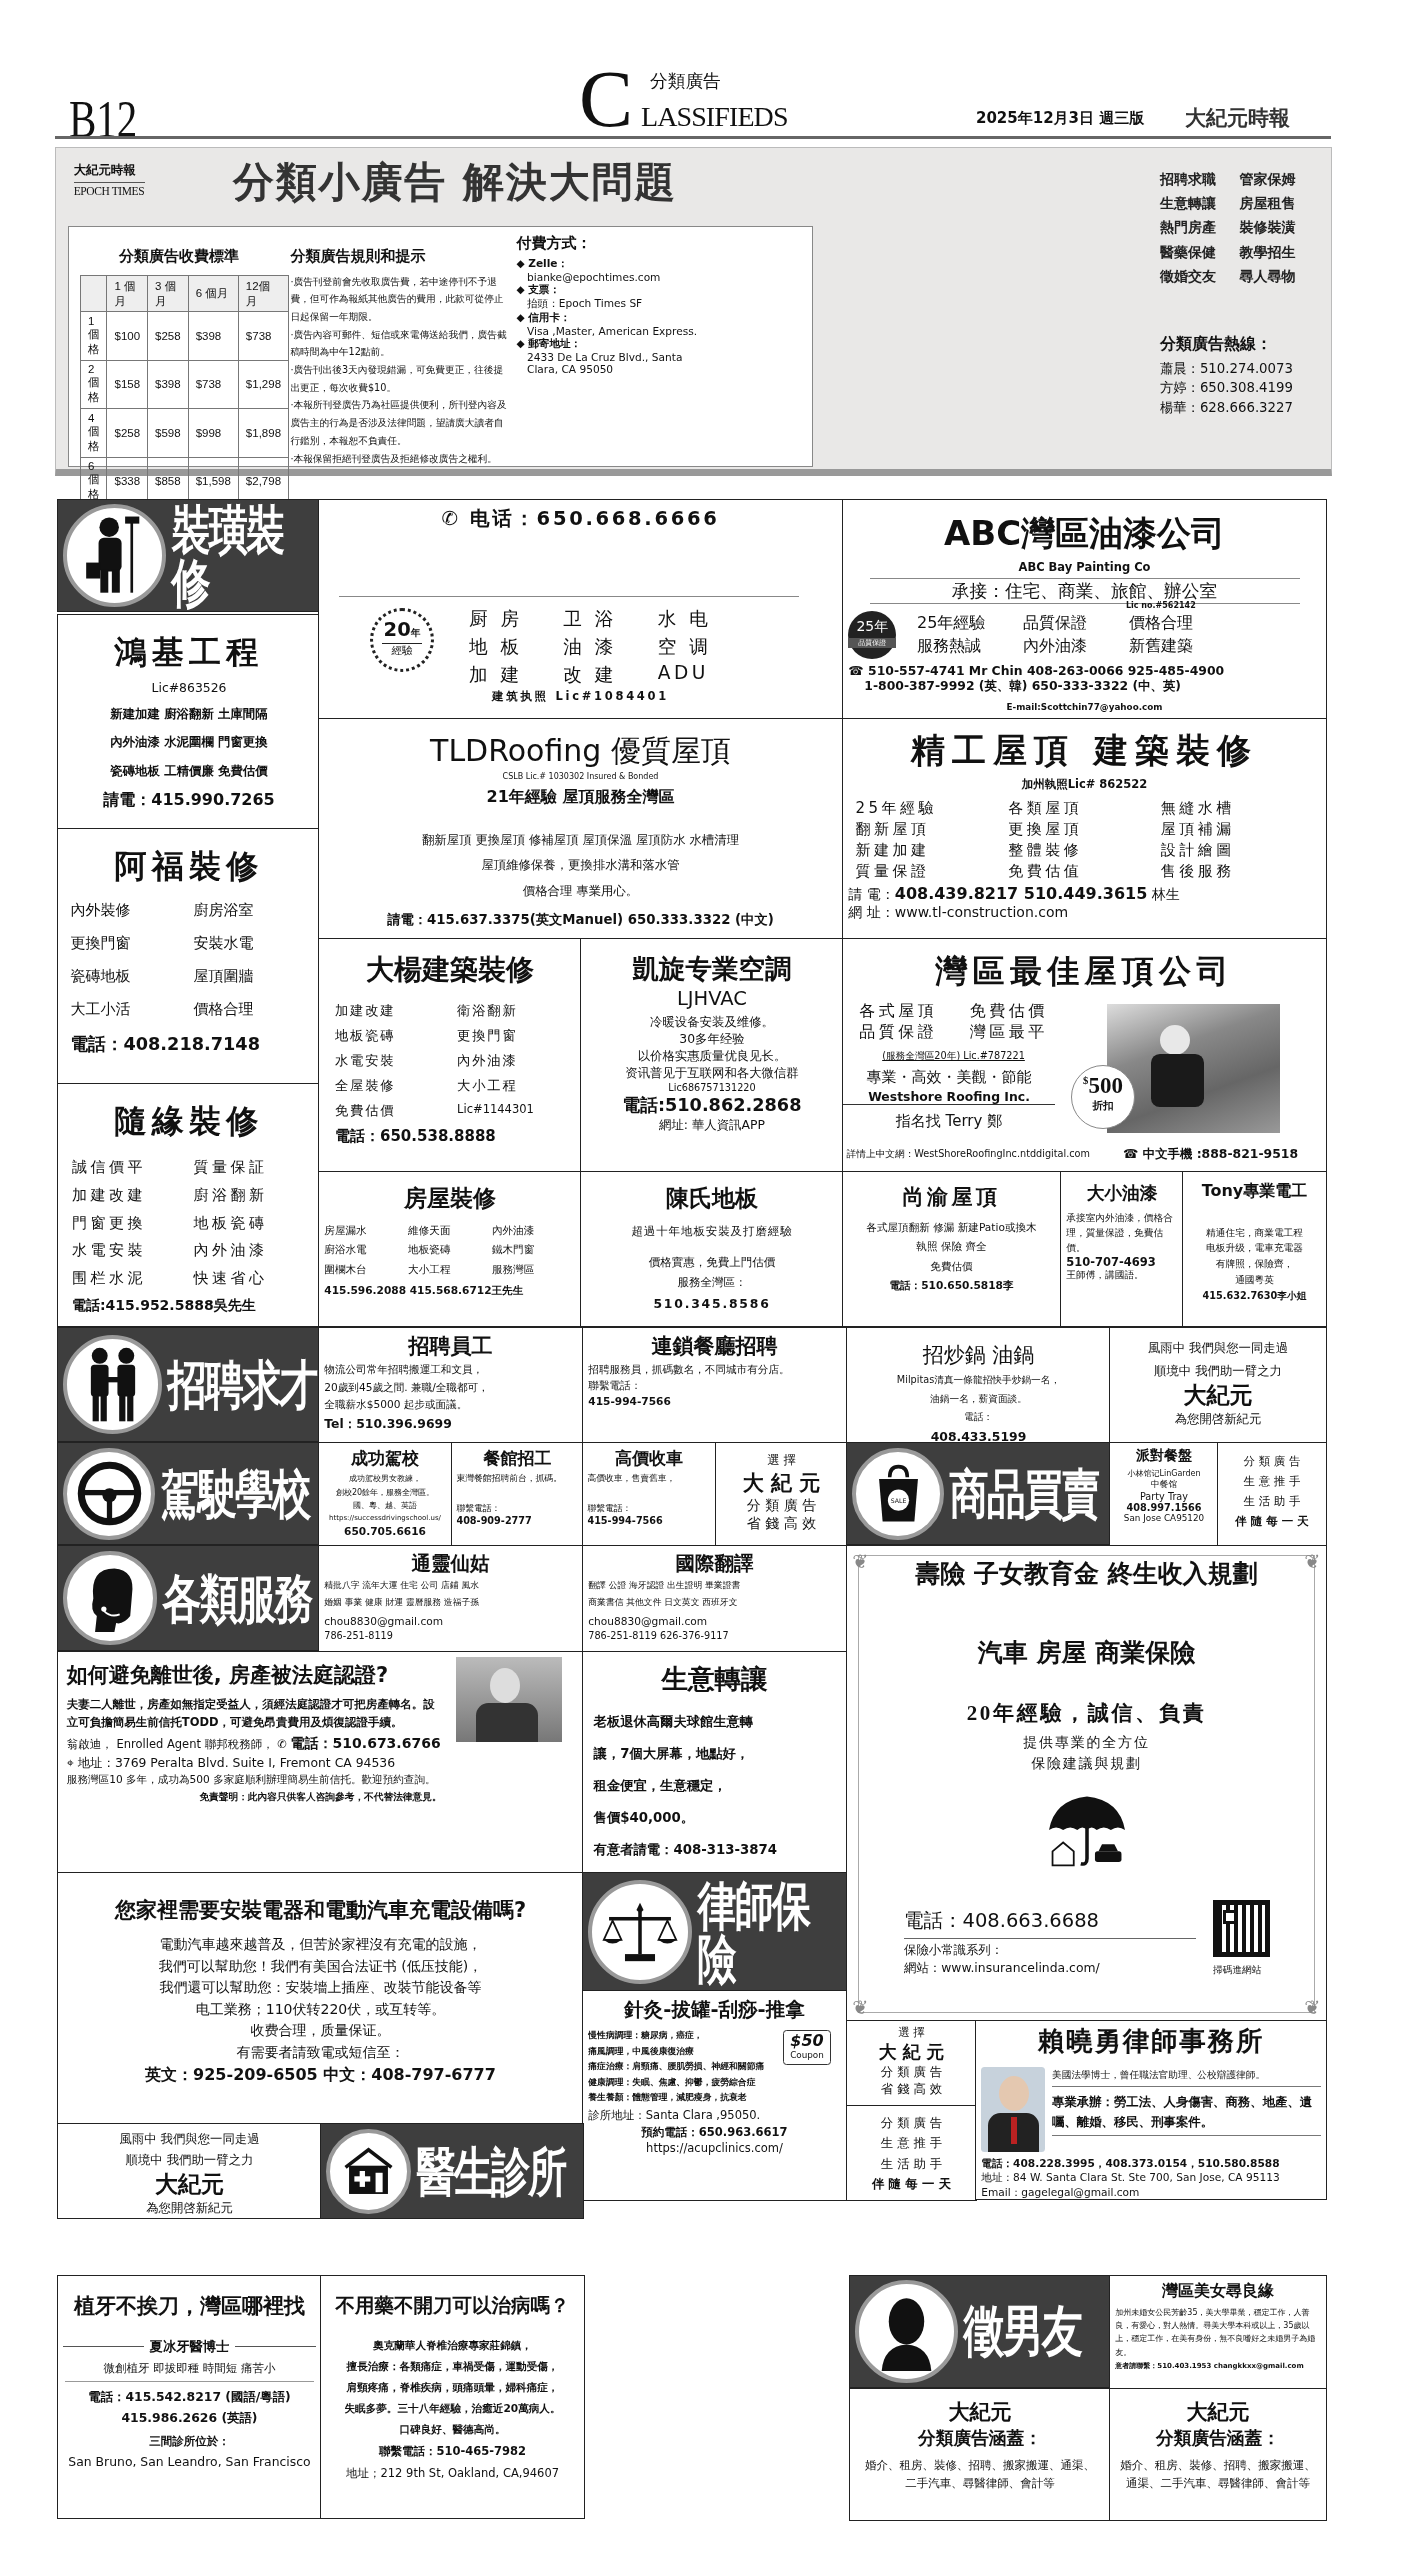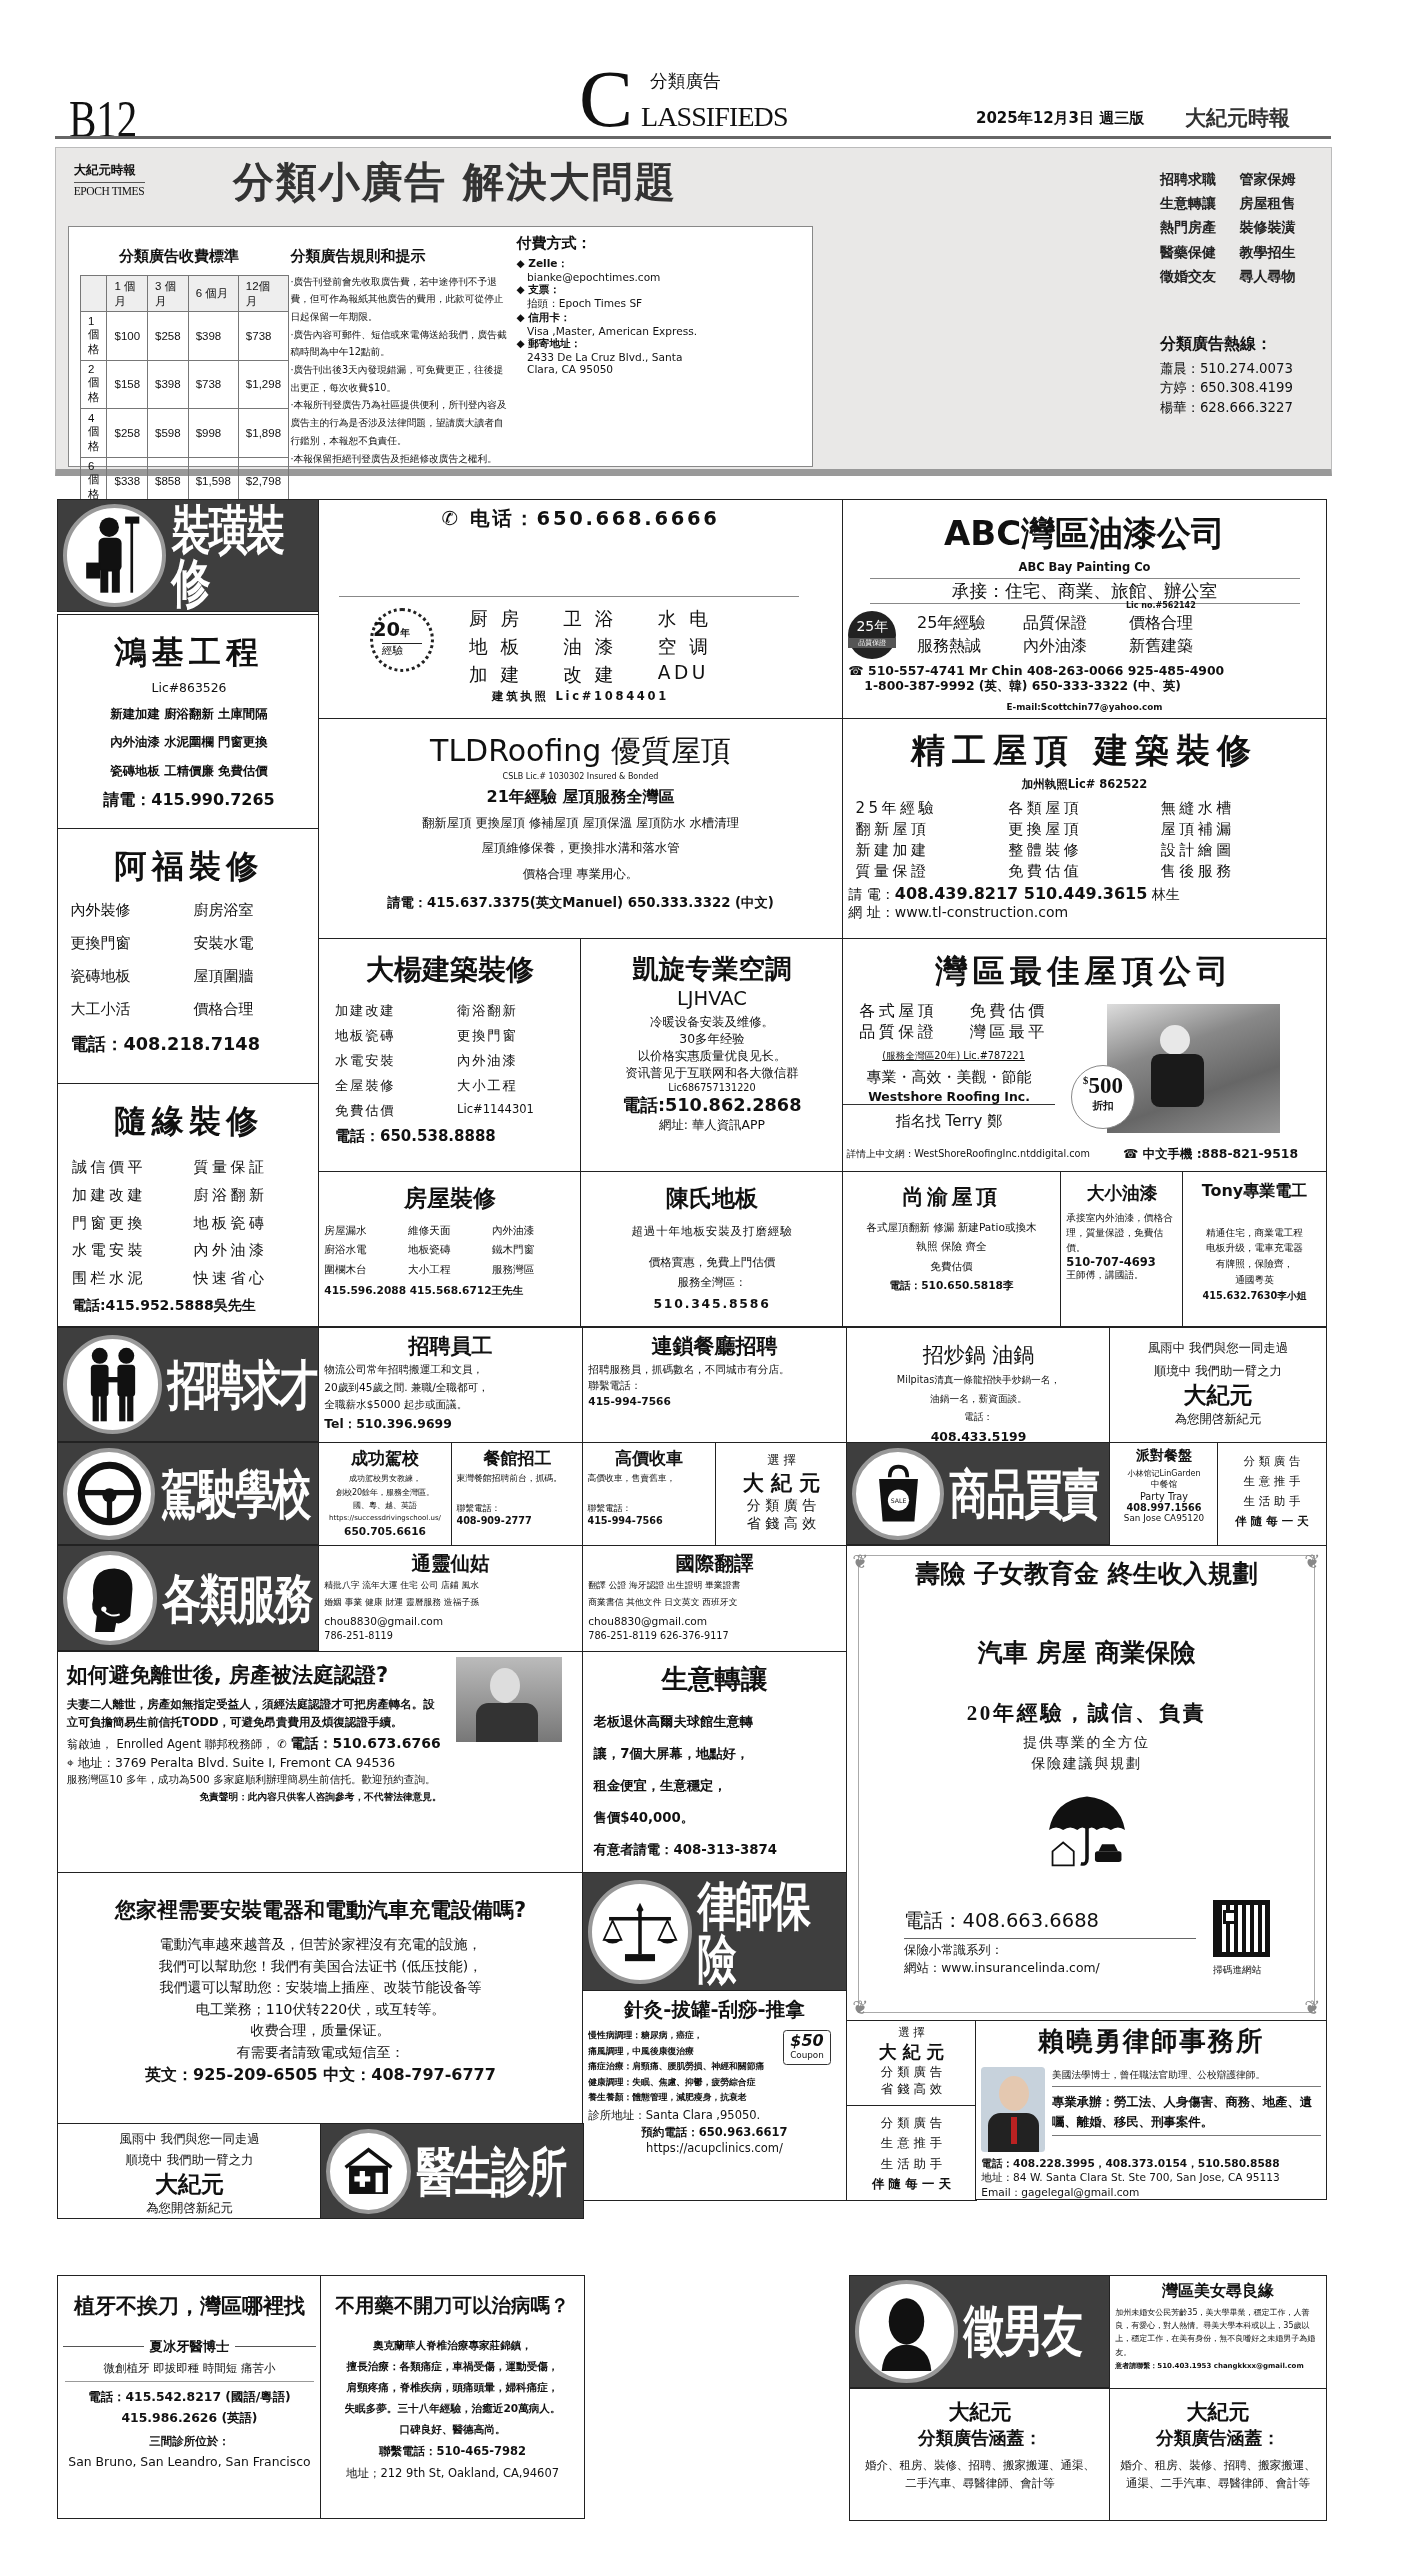--- a/index.html
+++ b/index.html
@@ -197,21 +197,21 @@
         <span>快速省心</span>
     </div>
     <div style="padding:8.8px 14px 0;font-size:14px;font-weight:bold">電話:415.952.5888吳先生</div>
   </div>
 
   <div class="box" style="left:318px;top:499px;width:525px;height:221px">
     <div class="c" style="margin-top:5.3px;font-size:19.5px;font-weight:bold;letter-spacing:2.7px">
       <span>✆</span> <span>电话：650.668.6666</span>
     </div>
     <div class="abs" style="left:19.5px;top:96px;width:460px;height:0.9px;background:#888"></div>
-    <div class="abs" style="left:51px;top:108px;width:64px;height:64px;border-radius:50%;border:3.5px dotted #222;">
+    <div class="abs" style="left:51px;top:108px;width:64px;height:64px;border-radius:50%;border:3.5px dotted #222;text-align:center">
       <div style="margin-top:7px;font-size:19.5px;font-weight:bold"><span>20</span><span class="t11">年</span></div>
       <div class="t12" style="border-top:1.8px solid #222;margin:1.8px 8.8px 0">經驗</div>
     </div>
     <div class="abs grid3" style="left:150px;top:106px;width:283px;font-size:18.6px;letter-spacing:3.5px;row-gap:1.8px">
       <span>厨 房</span>
         <span>卫 浴</span>
         <span>水 电</span>
       <span>地 板</span>
         <span>油 漆</span>
         <span>空 调</span>
@@ -243,21 +243,21 @@
       <div><span>☎ </span><span>510-557-4741 Mr Chin  408-263-0066  925-485-4900</span></div>
       <div style="padding-left:16px">1-800-387-9992 (英、韓)  650-333-3322 (中、英)</div>
     </div>
     <div class="abs c" style="left:0;top:202px;width:100%;font-size:8.8px;font-weight:bold">E-mail:Scottchin77@yahoo.com</div>
   </div>
 
   <div class="box" style="left:318px;top:718px;width:525px;height:221px">
     <div class="c" style="margin-top:12.4px;font-size:30px">TLDRoofing 優質屋頂</div>
     <div class="c" style="font-size:8px">CSLB Lic.# 1030302   Insured &amp; Bonded</div>
     <div class="c" style="margin-top:5.3px;font-size:16px;font-weight:bold">21年經驗 屋頂服務全灣區</div>
-    <div class="c t14" style="margin-top:7px">翻新屋頂  更換屋頂  修補屋頂  屋頂保溫  屋頂防水  水槽清理</div>
+    <div class="c t14" style="margin-top:24px">翻新屋頂  更換屋頂  修補屋頂  屋頂保溫  屋頂防水  水槽清理</div>
     <div class="c t14" style="margin-top:8.8px">屋頂維修保養，更換排水溝和落水管</div>
     <div class="c t14" style="margin-top:8.8px">價格合理  專業用心。</div>
     <div class="c" style="margin-top:10.6px;font-size:13.3px;font-weight:bold">請電：415.637.3375(英文Manuel)  650.333.3322 (中文)</div>
   </div>
 
   <div class="box" style="left:842px;top:718px;width:485px;height:221px">
     <div class="c" style="margin-top:8.8px;font-size:34px;font-weight:bold;letter-spacing:7px">精工屋頂 建築裝修</div>
     <div class="c t13 b" style="margin-top:3.5px">加州執照Lic# 862522</div>
     <div style="padding:7px 12.4px 0 12.4px;display:grid;grid-template-columns:1fr 1fr 1fr;font-size:15px;letter-spacing:3.5px;row-gap:1.8px">
       <span>25年經驗</span>

